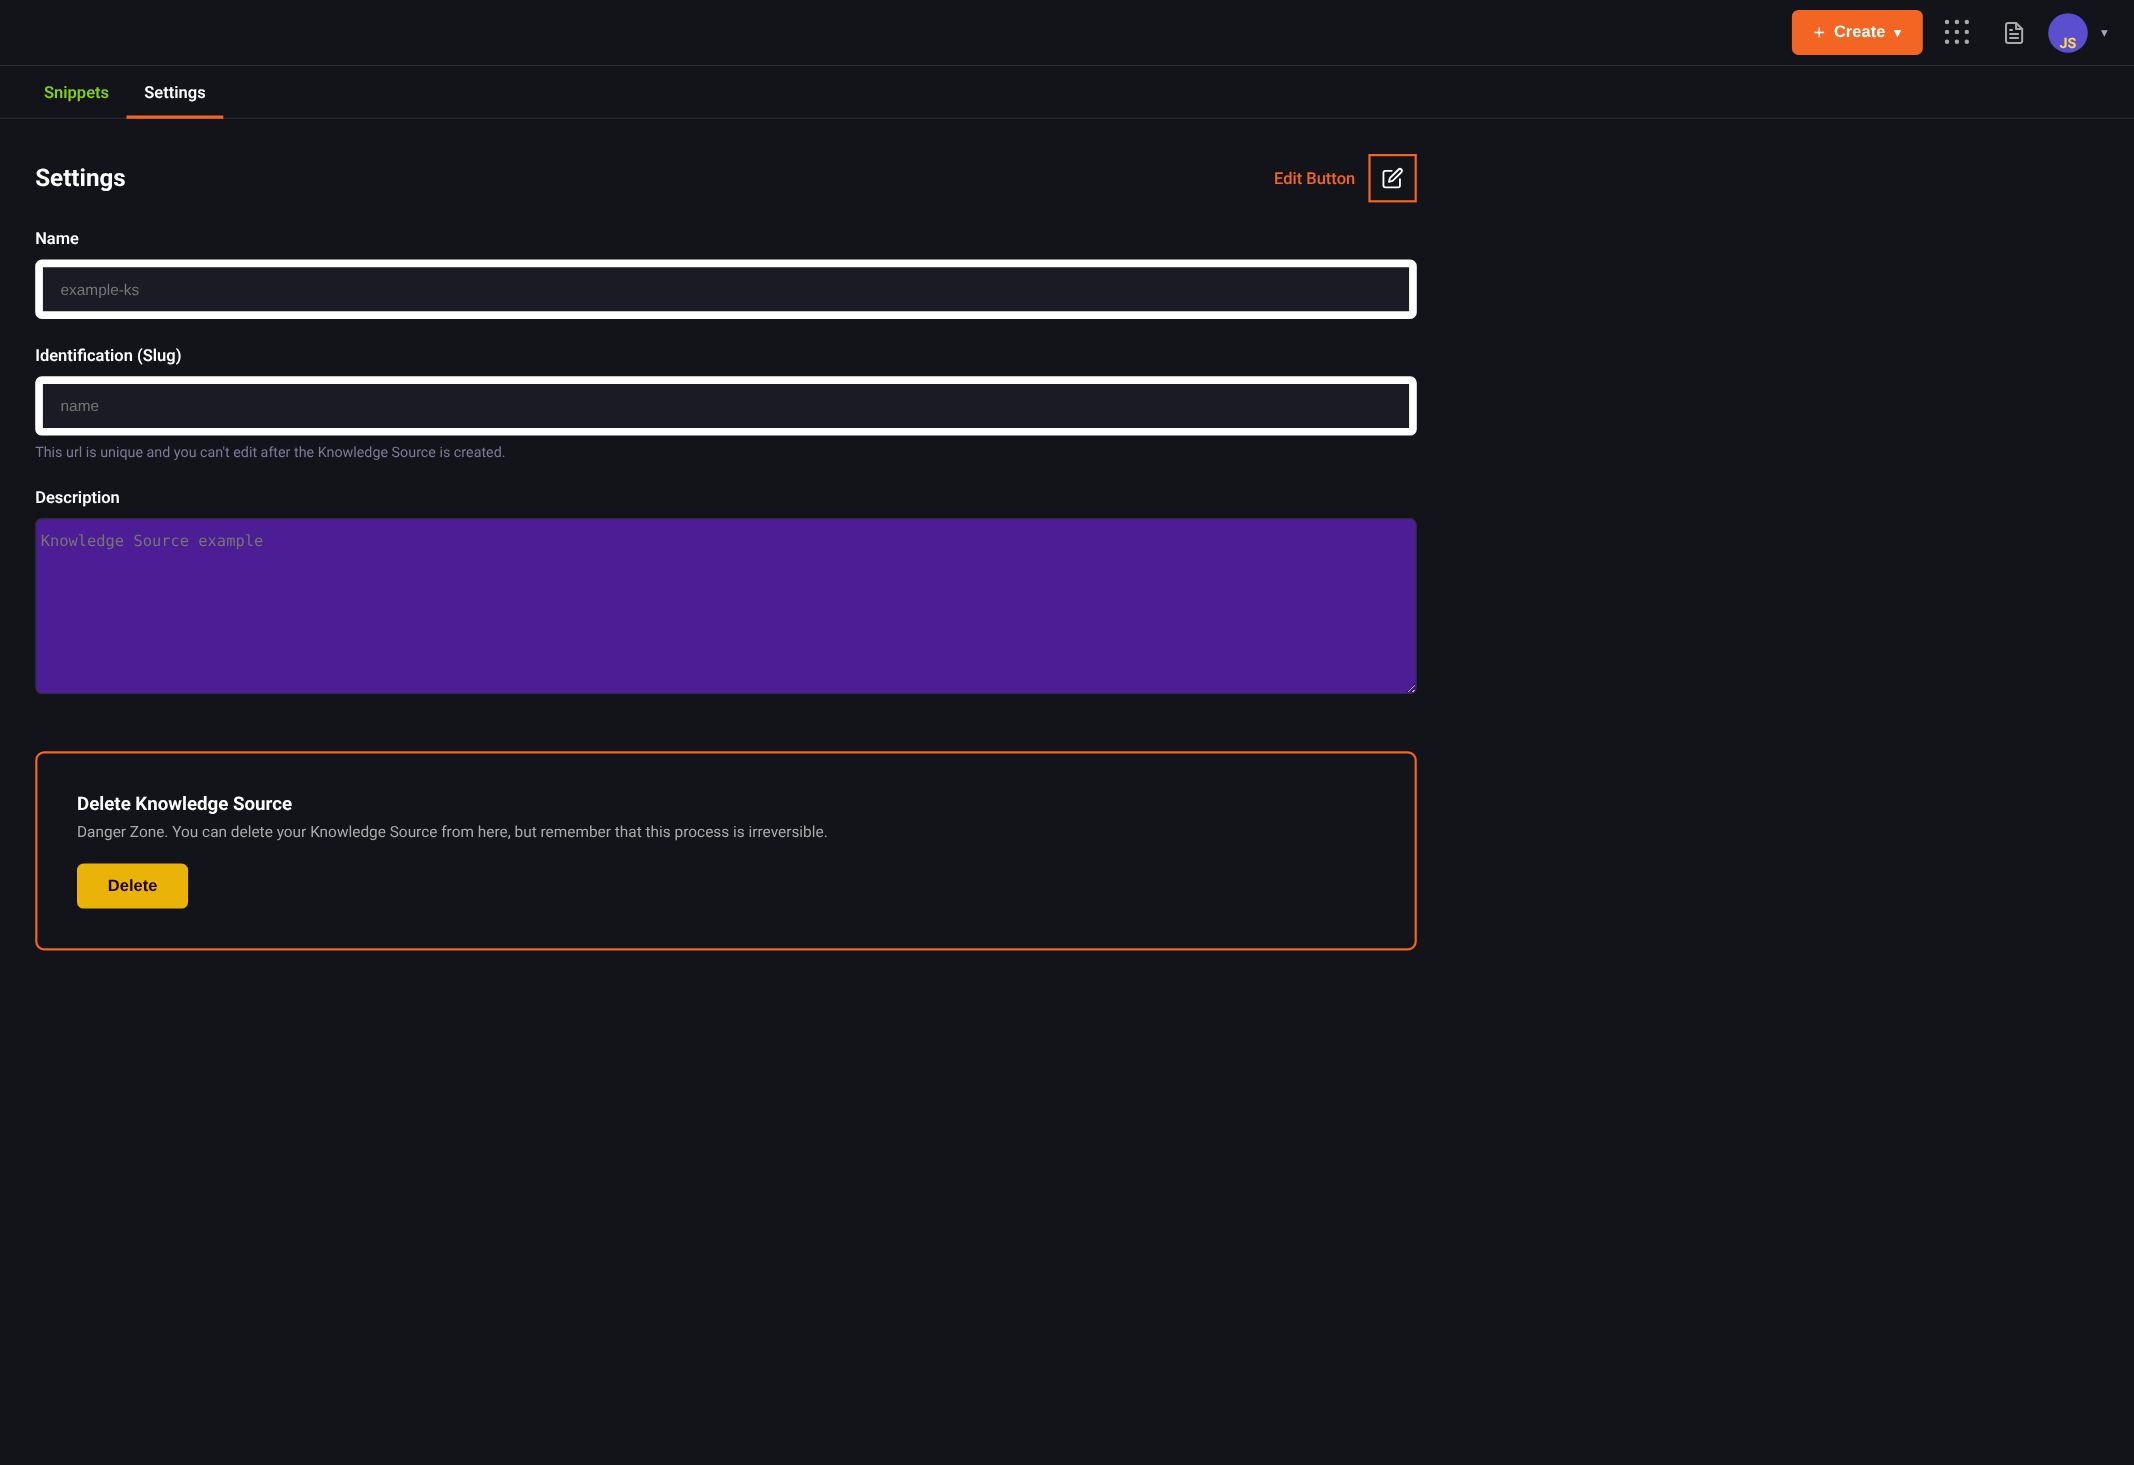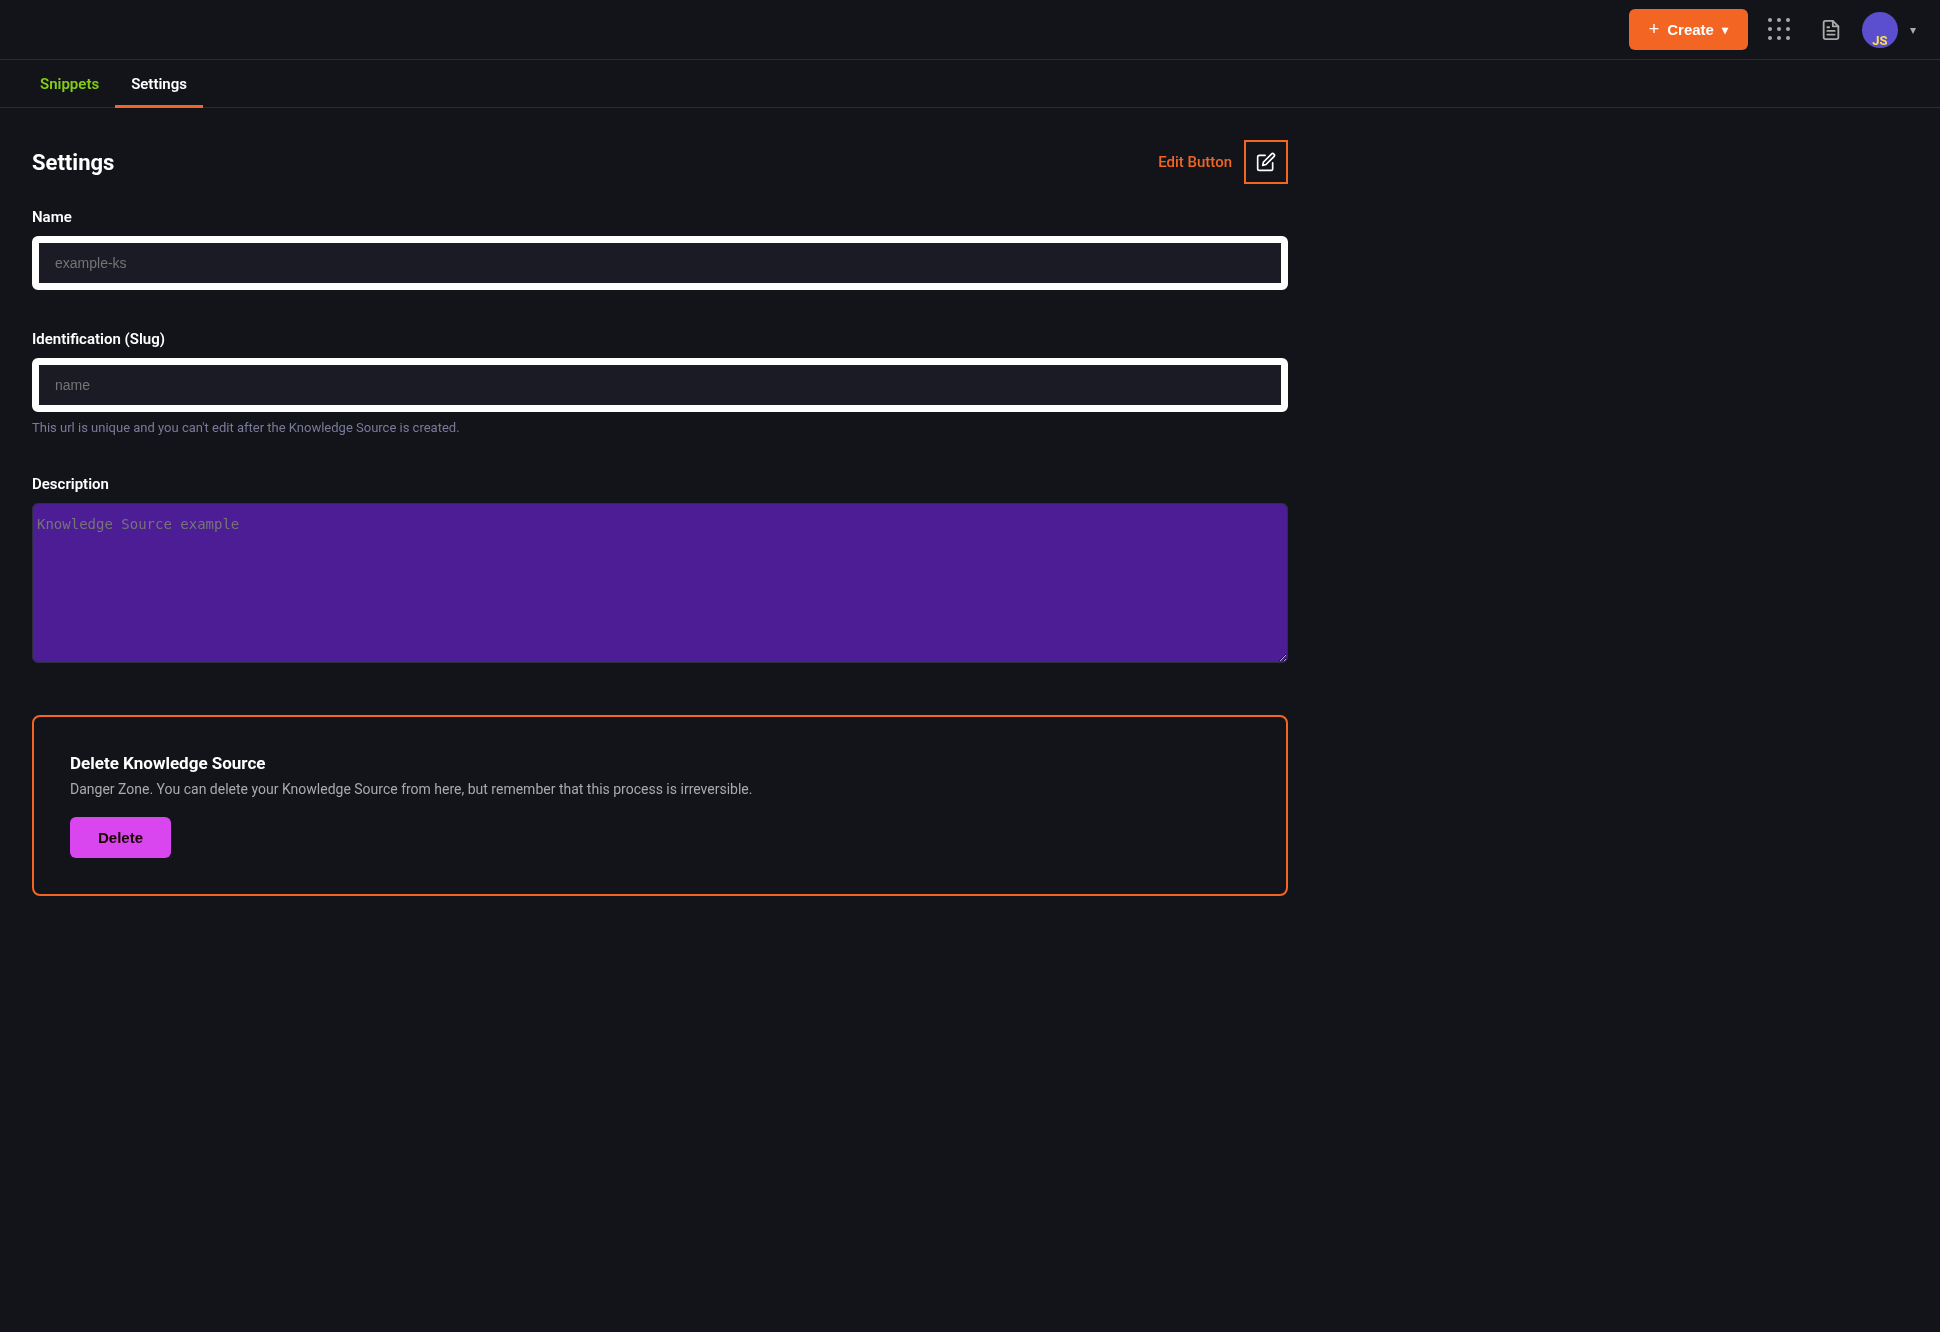--- a/index.html
+++ b/index.html
@@ -174,21 +174,21 @@
       color: #ffffff;
       cursor: pointer;
       display: flex;
       align-items: center;
       justify-content: center;
       font-size: 18px;
     }
 
     
     .form-group {
-      margin-bottom: 40px;
+      margin-bottom: 24px;
     }
 
     .form-label {
       font-size: 15px;
       font-weight: 600;
       color: #ffffff;
       margin-bottom: 10px;
       display: block;
     }
 
@@ -237,21 +237,21 @@
       margin-bottom: 8px;
     }
 
     .delete-description {
       font-size: 14px;
       color: #aaaaaa;
       margin-bottom: 20px;
     }
 
     .delete-btn {
-      background-color: #d946ef;
+      background-color: #eab308;
       color: #1a0000;
       border: none;
       border-radius: 6px;
       padding: 12px 28px;
       font-size: 15px;
       font-weight: 600;
       cursor: pointer;
     }
   </style>
 </head>

